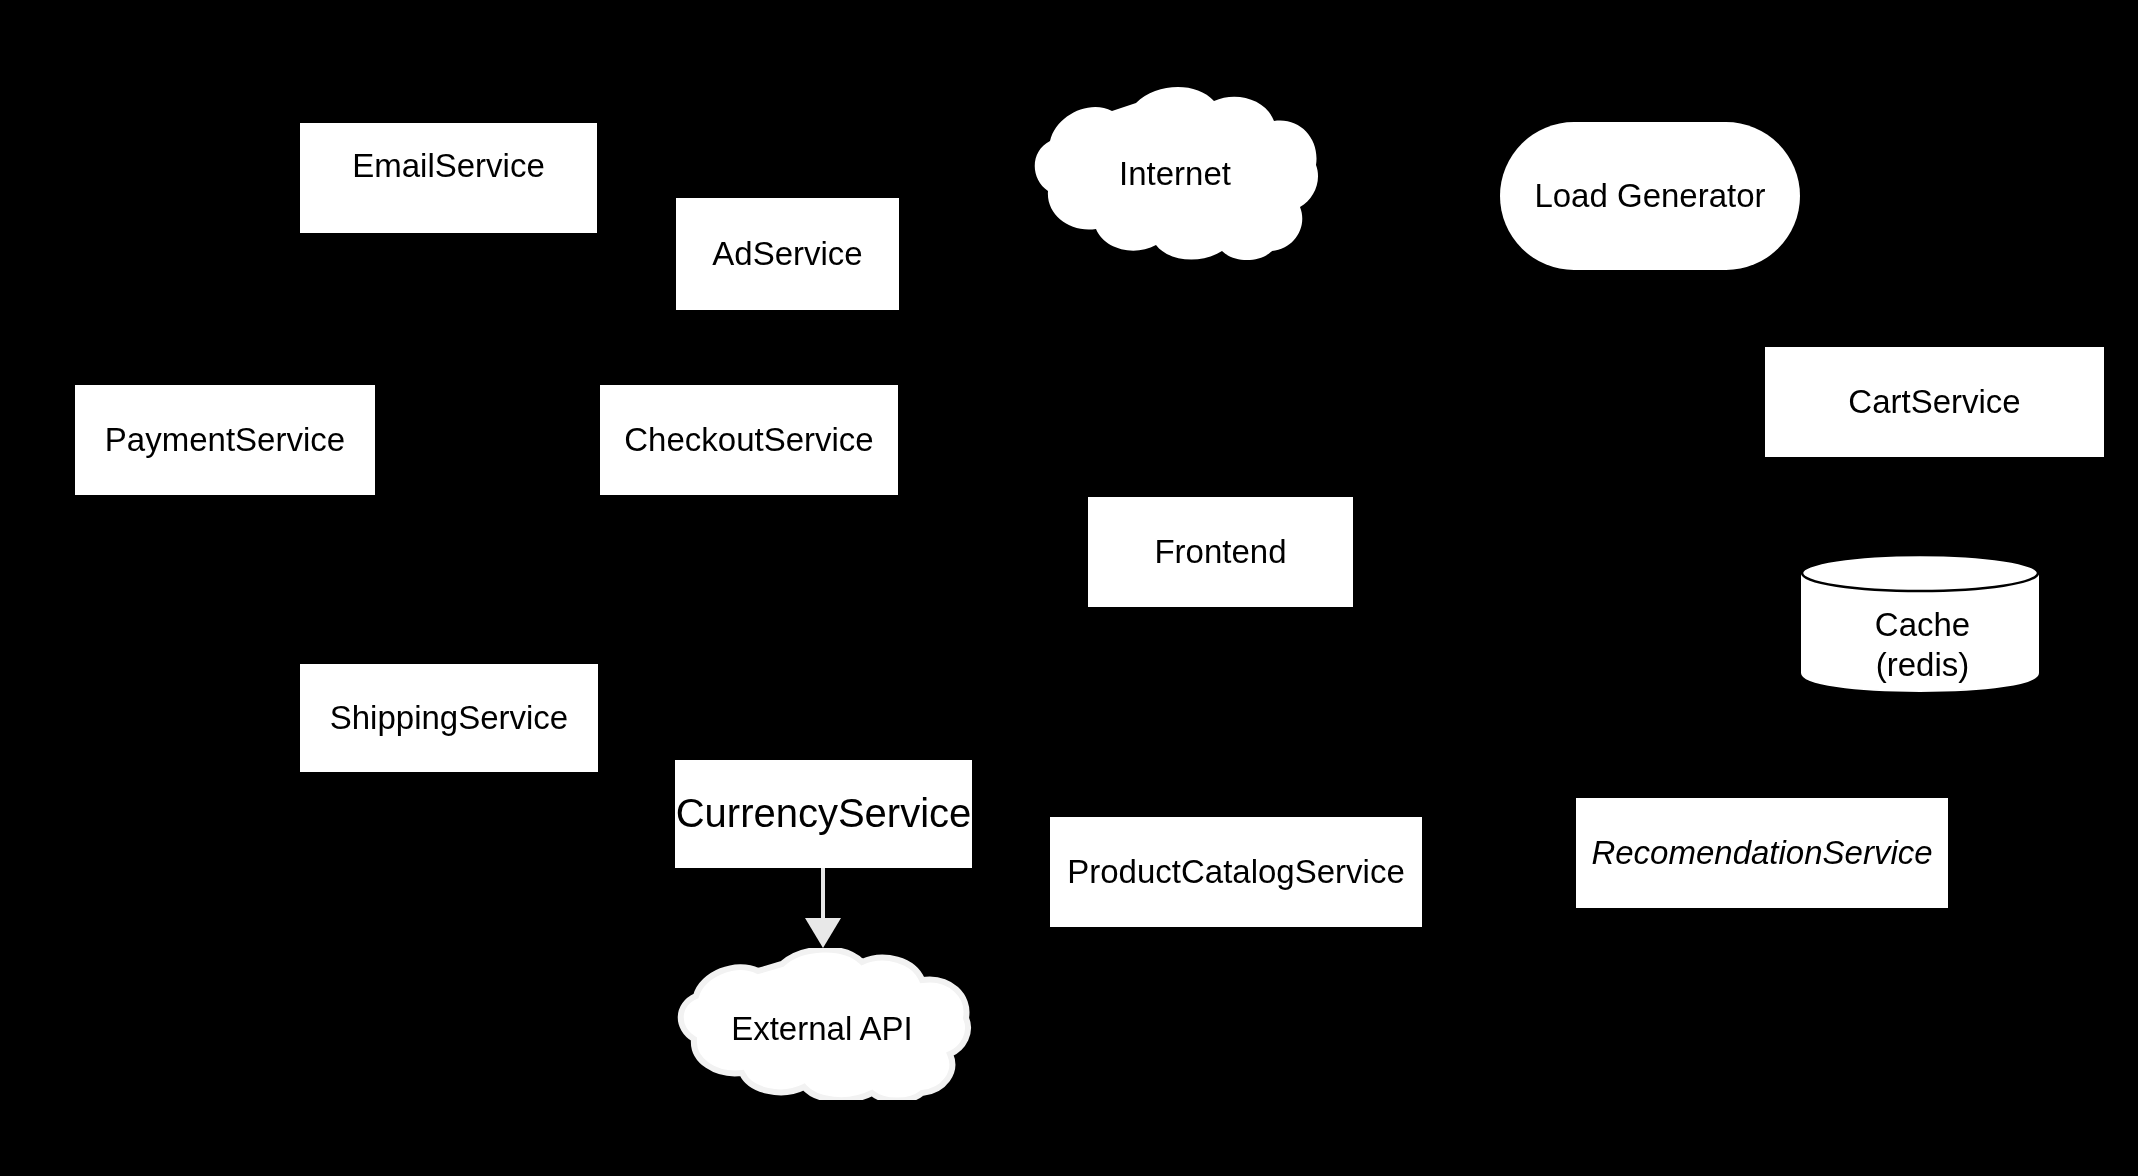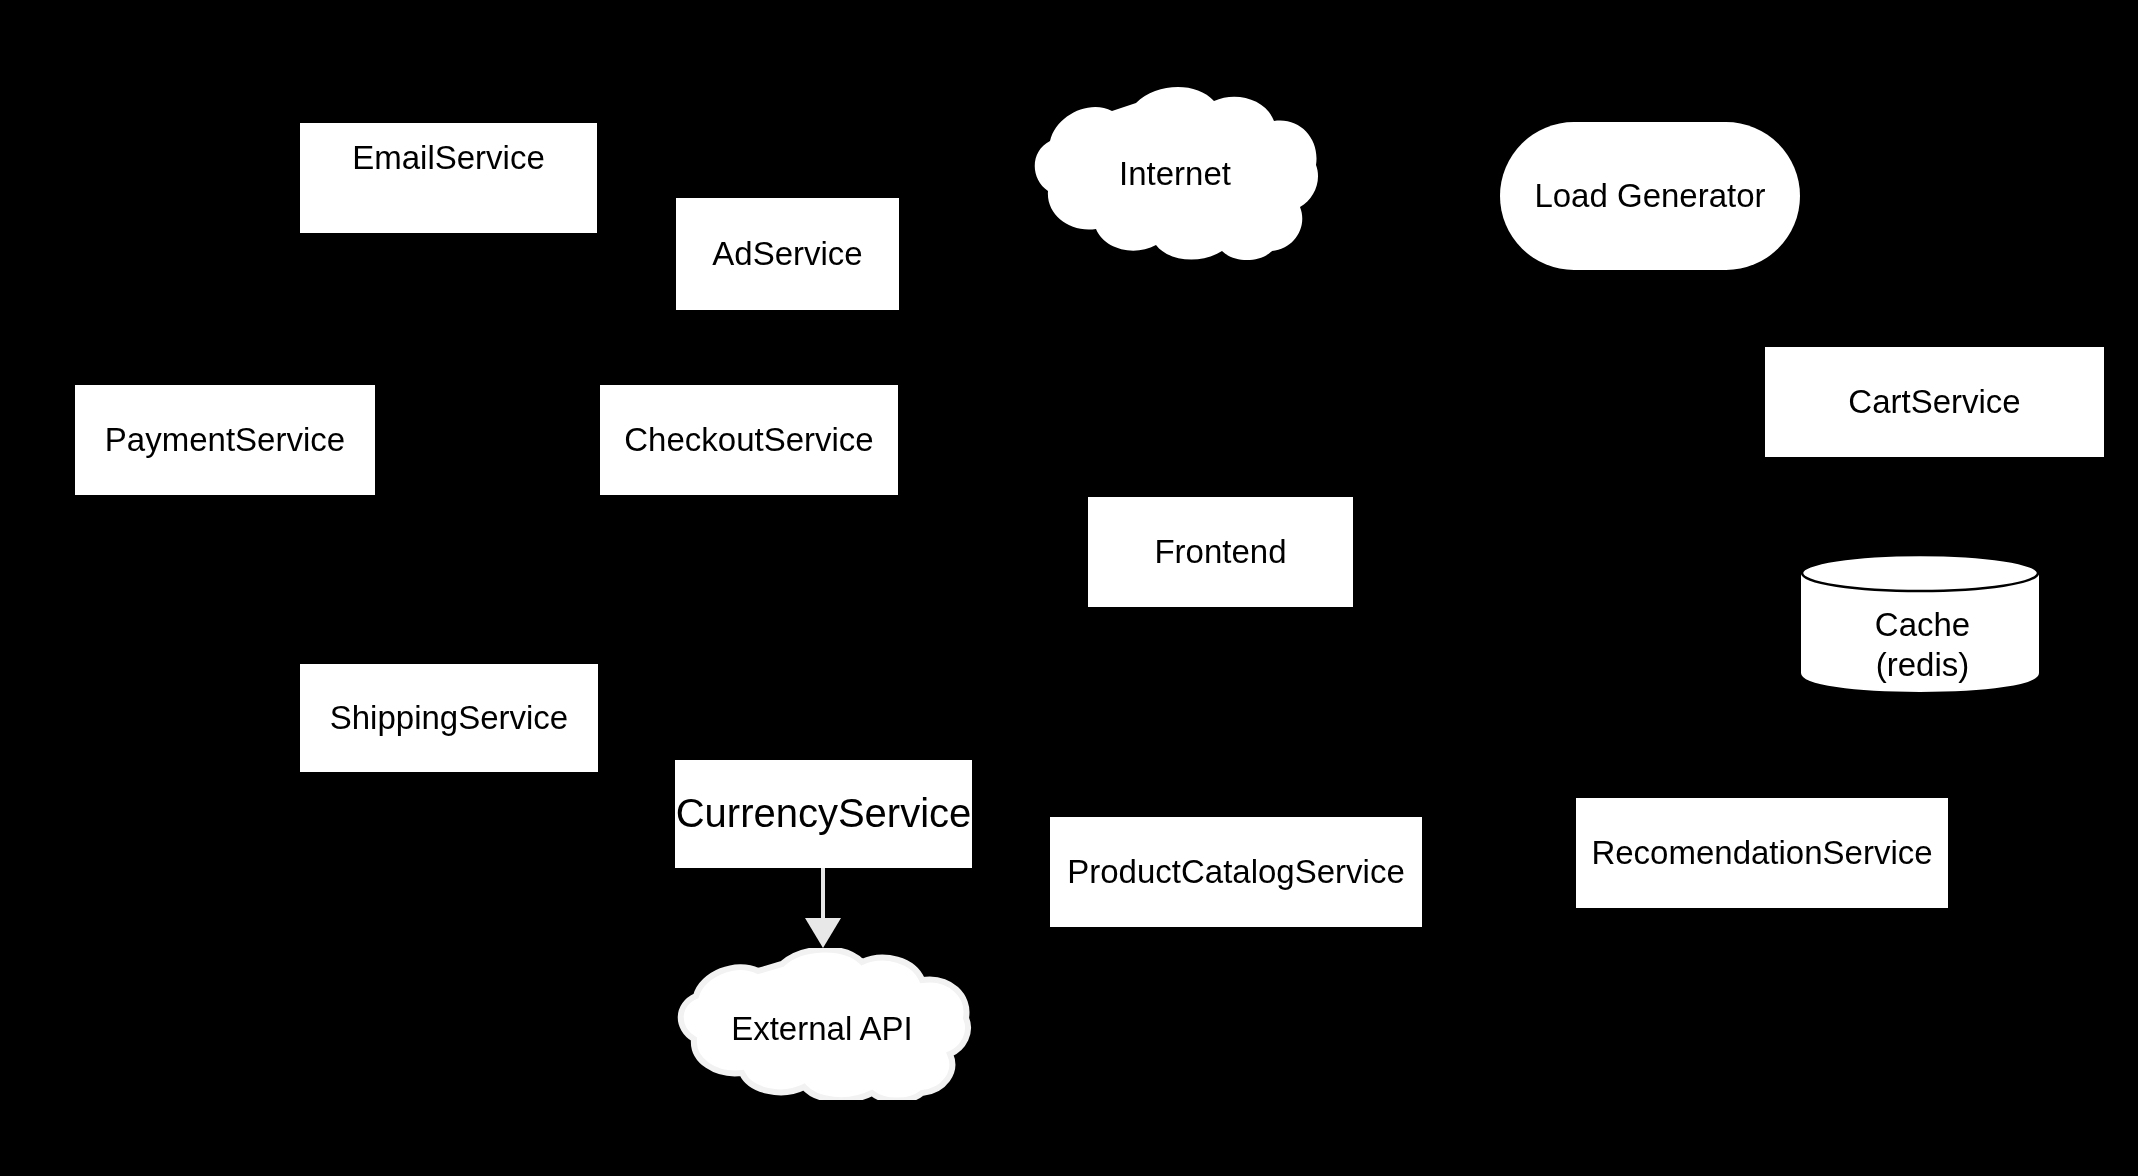--- a/index.html
+++ b/index.html
@@ -24,21 +24,21 @@
     background: #ffffff;
     display: flex;
     align-items: center;
     justify-content: center;
     color: #000000;
     text-align: center;
     line-height: 1.18;
   }
   .rect.top-text {
     align-items: flex-start;
-    padding-top: 16px;
+    padding-top: 24px;
   }
   
   .pill {
     background: #ffffff;
     border-radius: 74px;
     display: flex;
     align-items: center;
     justify-content: center;
     color: #000000;
     text-align: center;
@@ -165,21 +165,21 @@
   </div>
 
   <div class="node rect" style="left:675px; top:760px; width:297px; height:108px; font-size:40px;">
     <span class="lbl">CurrencyService</span>
   </div>
 
   <div class="node rect" style="left:1050px; top:797px; width:372px; height:110px; font-size:33px;margin-top:20px;">
     <span class="lbl">ProductCatalogService</span>
   </div>
 
-  <div class="node rect" style="left:1576px; top:798px; width:372px; height:110px; font-size:33px;">
+  <div class="node rect" style="left:1576px; top:798px; width:372px; height:110px; font-size:33px;font-style:italic;">
     <span class="lbl">RecomendationService</span>
   </div>
 
   <div class="cloud" style="left:672px; top:948px; width:300px; height:152px;">
     <svg viewBox="0 0 300 152" preserveAspectRatio="none">
       <path d="M 110 16
                C 130 -2, 172 -4, 190 14
                C 212 4, 242 12, 250 32
                C 278 28, 298 48, 294 70
                C 300 84, 292 100, 278 106

